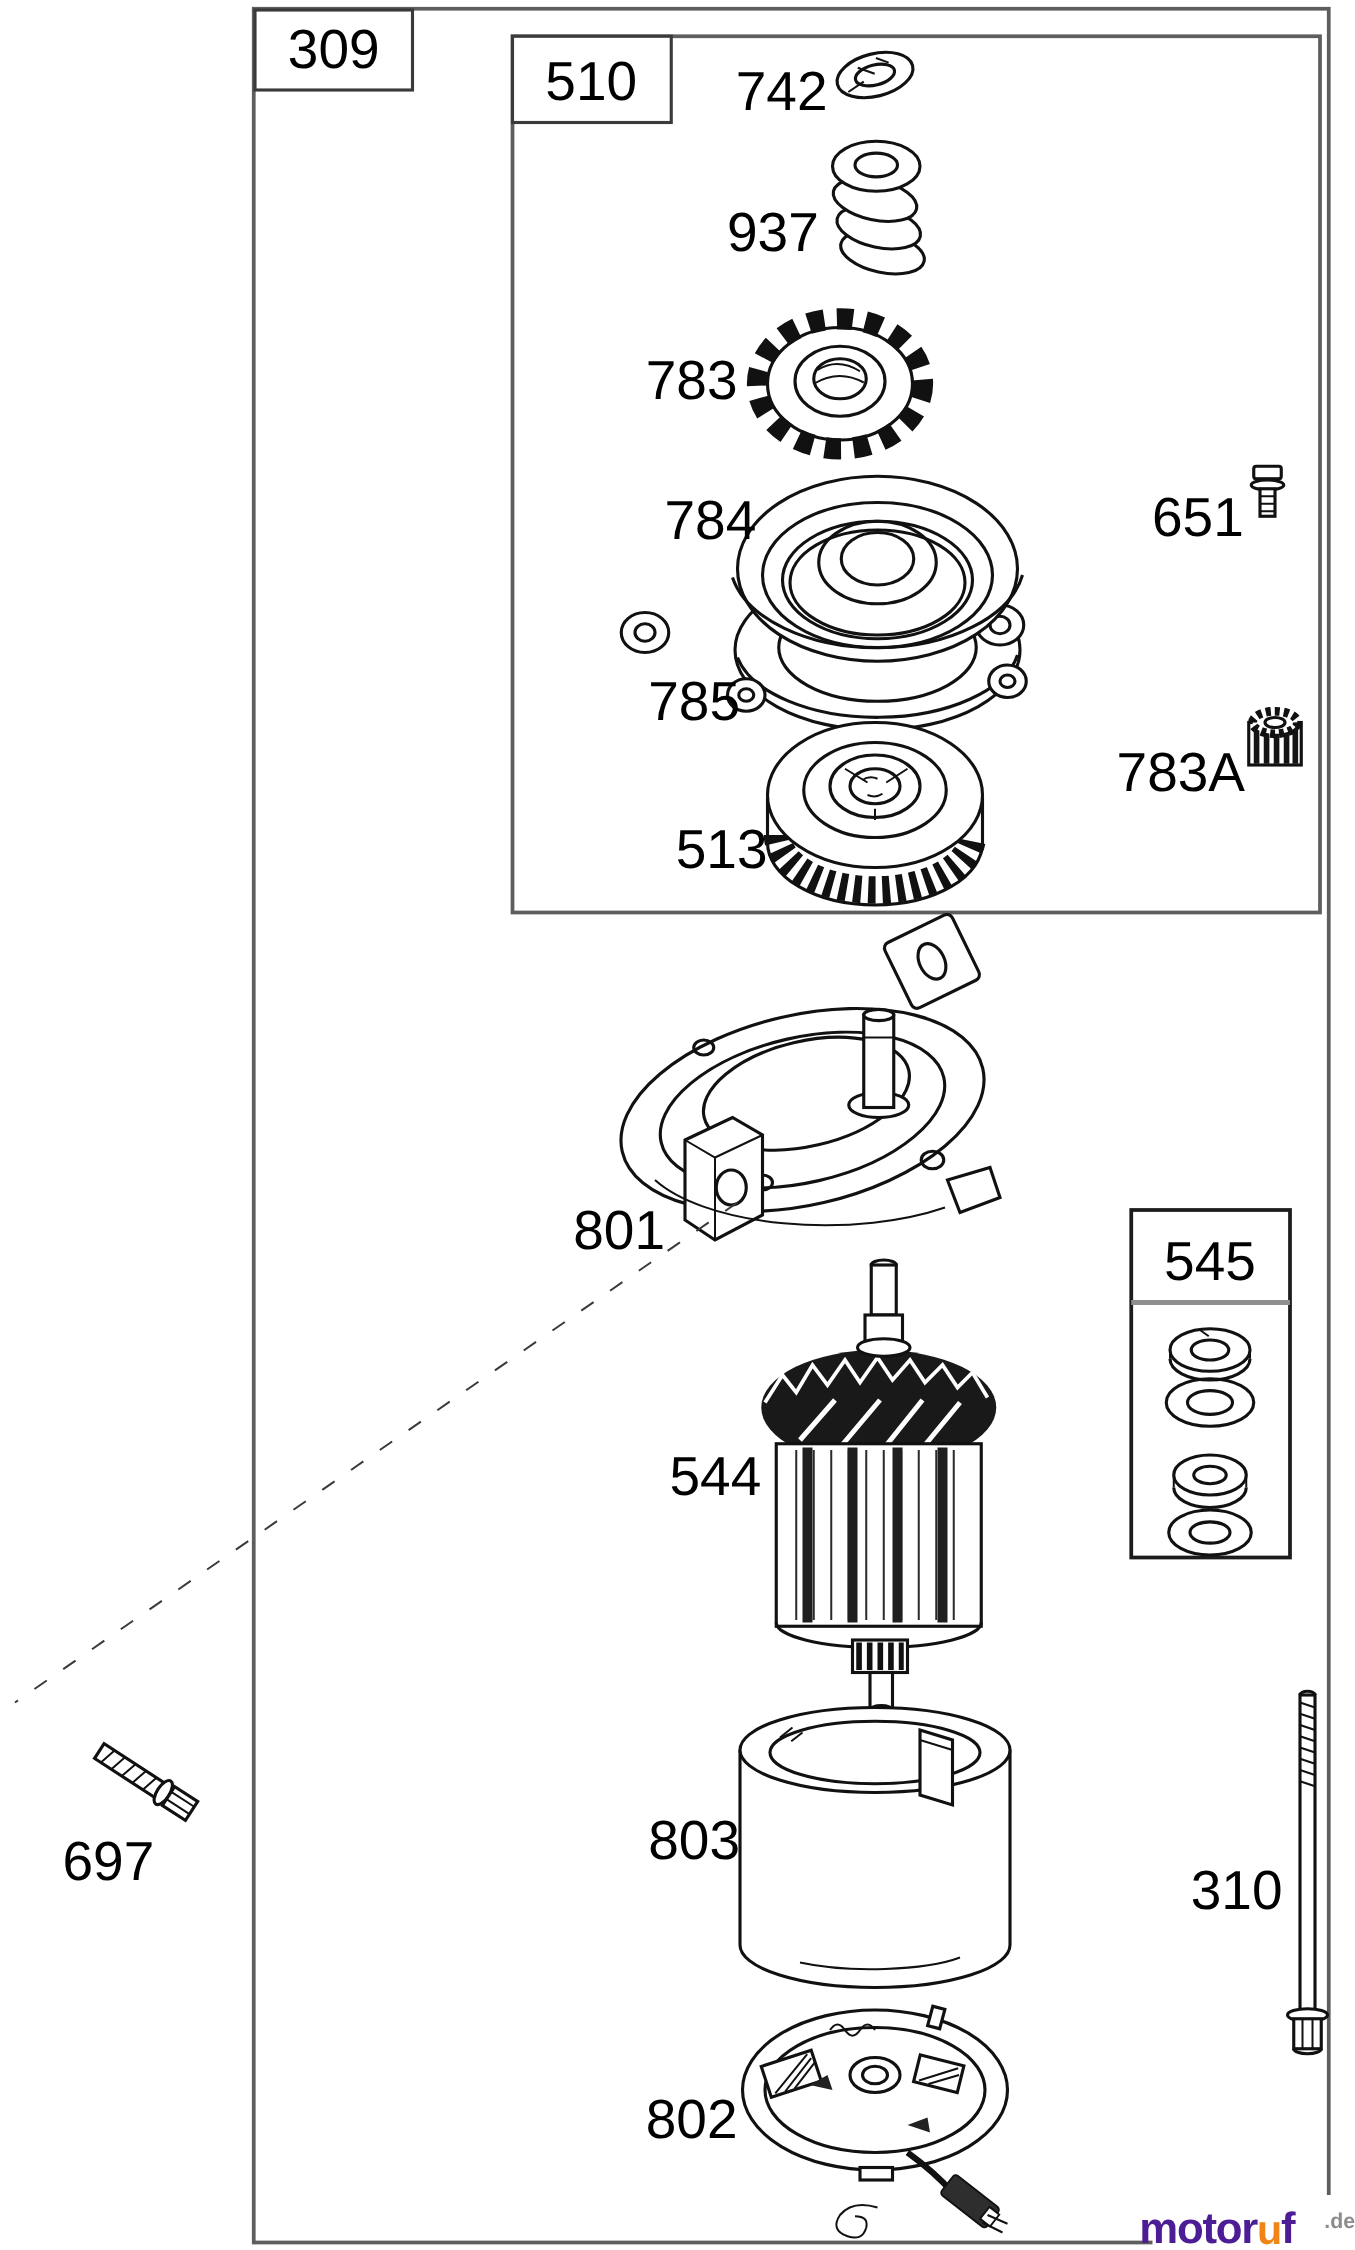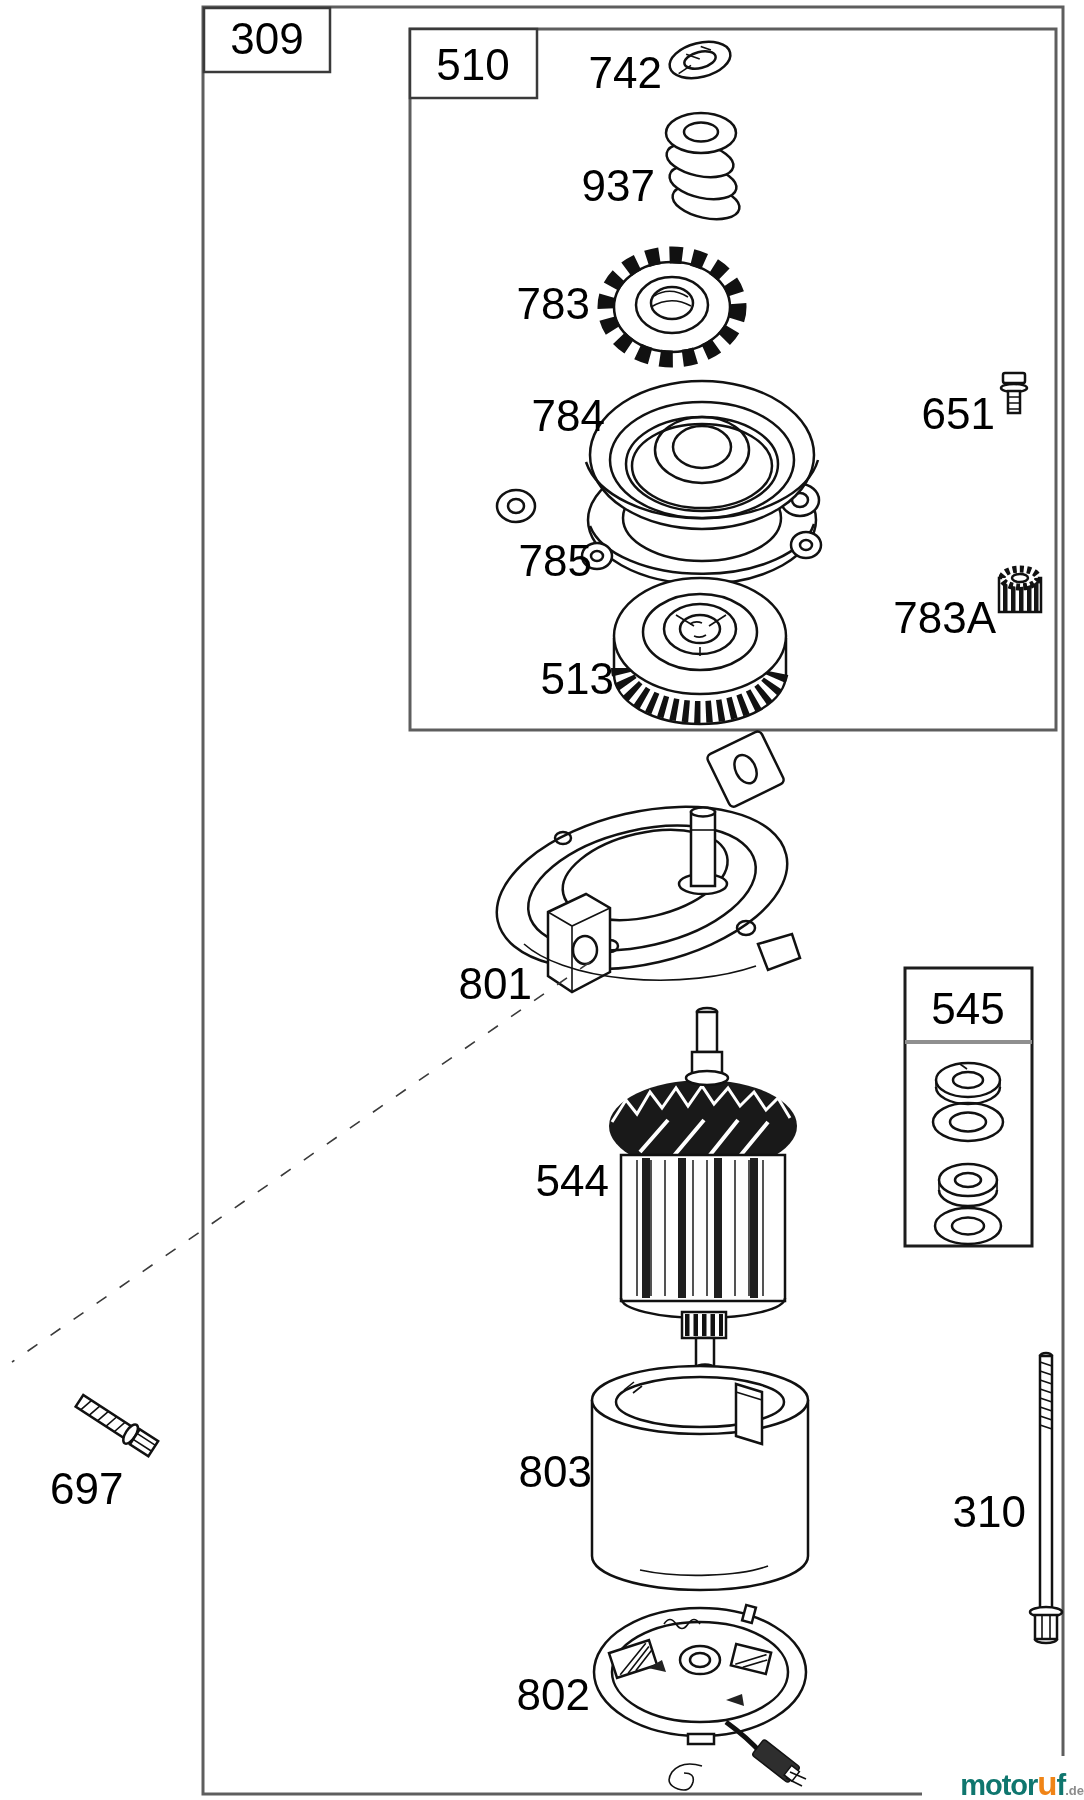--- a/index.html
+++ b/index.html
@@ -9,23 +9,23 @@
   .ln  {fill:none;stroke:#111111;stroke-width:2.5;}
   .lnw {fill:#ffffff;stroke:#111111;stroke-width:2.5;}
   .lnt {fill:none;stroke:#111111;stroke-width:1.6;}
   .boxborder{fill:none;stroke:#5e5e5e;stroke-width:3;}
   .labelbox{fill:#ffffff;stroke:#3a3a3a;stroke-width:2.5;}
   .plabel{font-family:"Liberation Sans",sans-serif;font-size:44px;fill:#000;}
   .dash{fill:none;stroke:#3a3a3a;stroke-width:1.6;stroke-dasharray:12 16;}
   #logo{position:absolute;left:922px;top:1756px;width:162px;height:44px;
         background:#ffffff;display:flex;align-items:flex-end;justify-content:flex-end;
         white-space:nowrap;line-height:1;}
-  .lg-main{font-weight:bold;font-size:29px;letter-spacing:-1px;color:#0f766e;}
+  .lg-main{font-weight:bold;font-size:35px;letter-spacing:-1px;color:#4c1d95;}
   .lg-accent{font-weight:bold;font-size:33px;letter-spacing:-1px;color:#f08416;}
-  .lg-suffix{font-weight:bold;font-size:13px;color:#8c8c8c;padding-bottom:3px;}
+  .lg-suffix{font-weight:bold;font-size:17px;color:#8c8c8c;padding-bottom:15px;margin-left:24px;}
 </style>
 </head>
 <body>
 
 <svg id="stage" width="1084" height="1800" viewBox="0 0 1084 1800">
 
   <rect x="203" y="7" width="860" height="1787" class="boxborder"></rect>
   <rect x="204" y="8" width="126" height="64" class="labelbox"></rect>
   <text x="267" y="54" text-anchor="middle" class="plabel">309</text>
 

